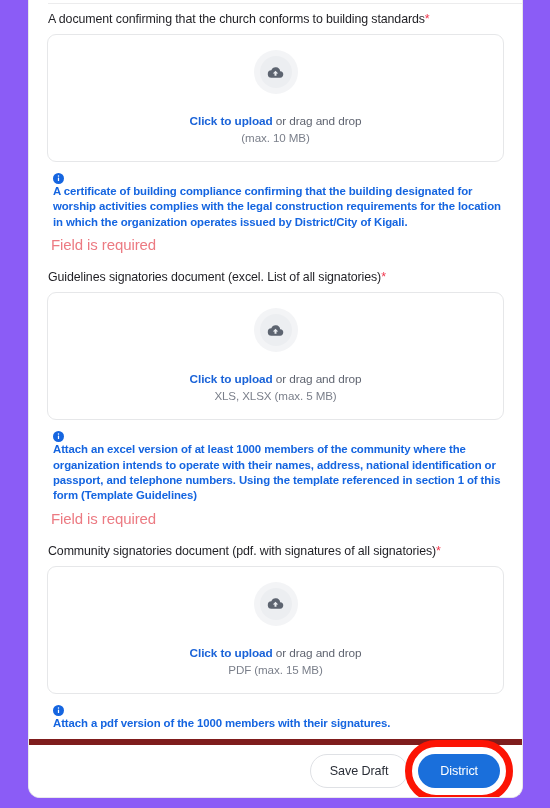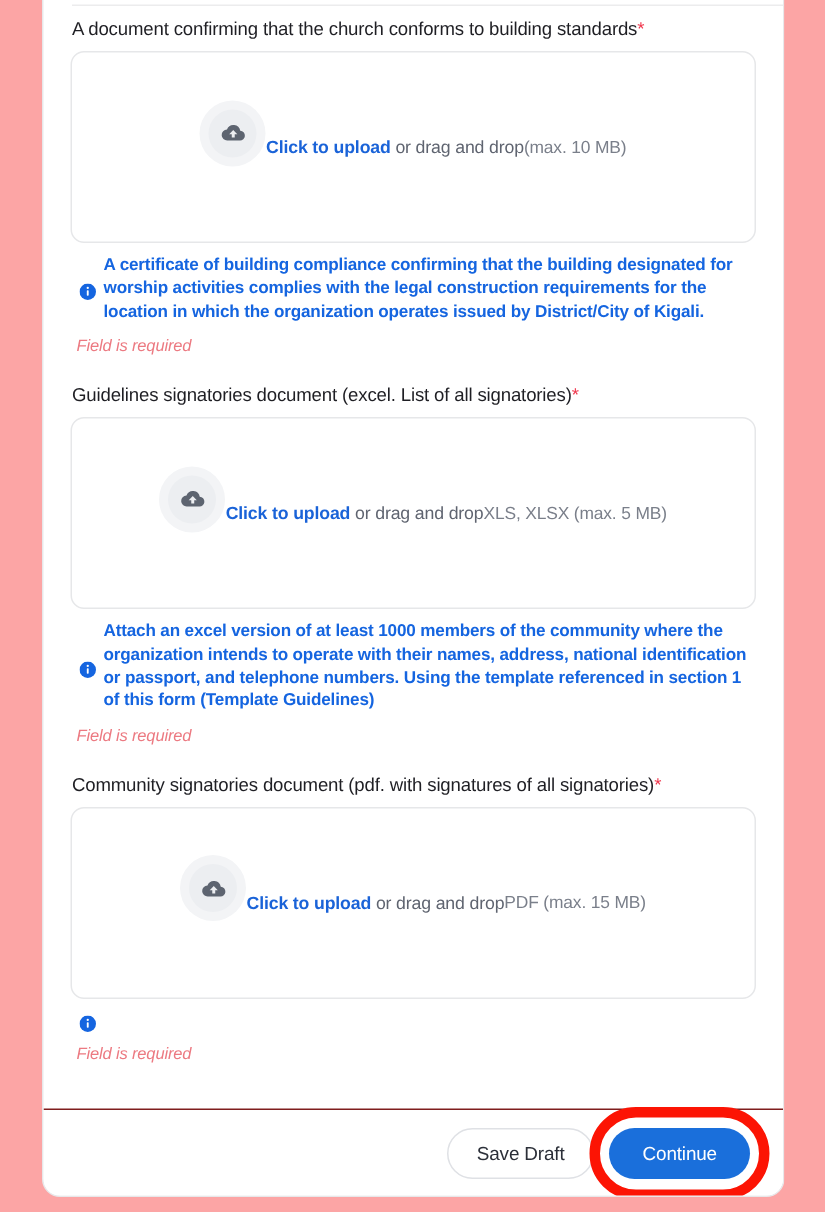--- a/index.html
+++ b/index.html
@@ -13,21 +13,21 @@
     font-family: "Liberation Sans", sans-serif;
     -webkit-font-smoothing: antialiased;
     overflow: hidden;
   }
 
   
   .page {
     position: relative;
     width: 550px;
     height: 808px;
-    background: #fca5a5;
+    background: #8b5cf6;
   }
   .card {
     position: absolute;
     left: 28px;
     top: -40px;
     width: 495px;
     height: 838px;
     background: #ffffff;
     border: 1px solid #e8e8ea;
     border-top: none;
@@ -72,21 +72,21 @@
   }
 
   
   .dropzone {
     border: 1px solid #e6e7e9;
     border-radius: 9px;
     background: #ffffff;
     height: 128px;
     box-sizing: border-box;
     display: flex;
-    flex-direction: row;
+    flex-direction: column;
     align-items: center;
     justify-content: center;
     cursor: pointer;
     margin-bottom: 0;
   }
   .cloud-wrap {
     width: 44px;
     height: 44px;
     border-radius: 50%;
     background: #f3f4f6;
@@ -120,59 +120,59 @@
     font-size: 11.6px;
     line-height: 16px;
     color: #7a7f8a;
     letter-spacing: -0.1px;
     margin-top: 1px;
   }
 
   
   .hint {
     display: flex;
-    align-items: center;
+    align-items: flex-start;
     margin: 8px 0 0 6px;
     padding-right: 2px;
+    flex-direction: column;
   }
   .info-icon {
     flex: 0 0 auto;
     width: 11px;
     height: 11px;
     margin-top: 3px;
     margin-right: 5px;
   }
   .info-icon svg { display: block; }
   .hint-text {
     font-size: 11.4px;
     line-height: 15.4px;
     font-weight: 700;
     color: #1565e0;
     letter-spacing: -0.1px;
   }
 
   .error {
-    font-size: 11px;
+    font-size: 15px;
     line-height: 16px;
     color: #ec7a82;
     letter-spacing: -0.1px;
     margin: 7px 0 0 4px;
-    font-style: italic;
   }
 
   .gap-after-error { height: 16px; }
 
   
   .footer {
     position: absolute;
     left: 0;
     right: 0;
     bottom: 0;
     height: 58px;
-    border-top: 1px solid #7f1d1d;
+    border-top: 6px solid #7f1d1d;
     background: #ffffff;
     display: flex;
     align-items: center;
     justify-content: flex-end;
     padding-right: 22px;
     box-sizing: border-box;
   }
   .btn-secondary {
     font-family: "Liberation Sans", sans-serif;
     font-size: 12.6px;
@@ -306,27 +306,28 @@
           <div class="dz-line2">PDF (max. 15 MB)</div>
         </div>
         <div class="hint">
           <span class="info-icon">
             <svg width="11" height="11" viewBox="0 0 16 16" aria-hidden="true">
               <circle cx="8" cy="8" r="8" fill="#1565e0"></circle>
               <rect x="7.1" y="6.6" width="1.8" height="5.2" rx="0.7" fill="#ffffff"></rect>
               <circle cx="8" cy="4.3" r="1.1" fill="#ffffff"></circle>
             </svg>
           </span>
+          <span class="hint-text">Attach a pdf version of the 1000 members with their signatures.</span>
         </div>
         <div class="error">Field is required</div>
       </div>
     </div>
 
     <div class="footer">
       <button class="btn-secondary">Save Draft</button>
       <span class="primary-slot">
-        <button class="btn-primary">Continue</button>
+        <button class="btn-primary">District</button>
         <span class="annot-ring"></span>
       </span>
     </div>
 
   </div>
 </div>
 
 </body></html>

